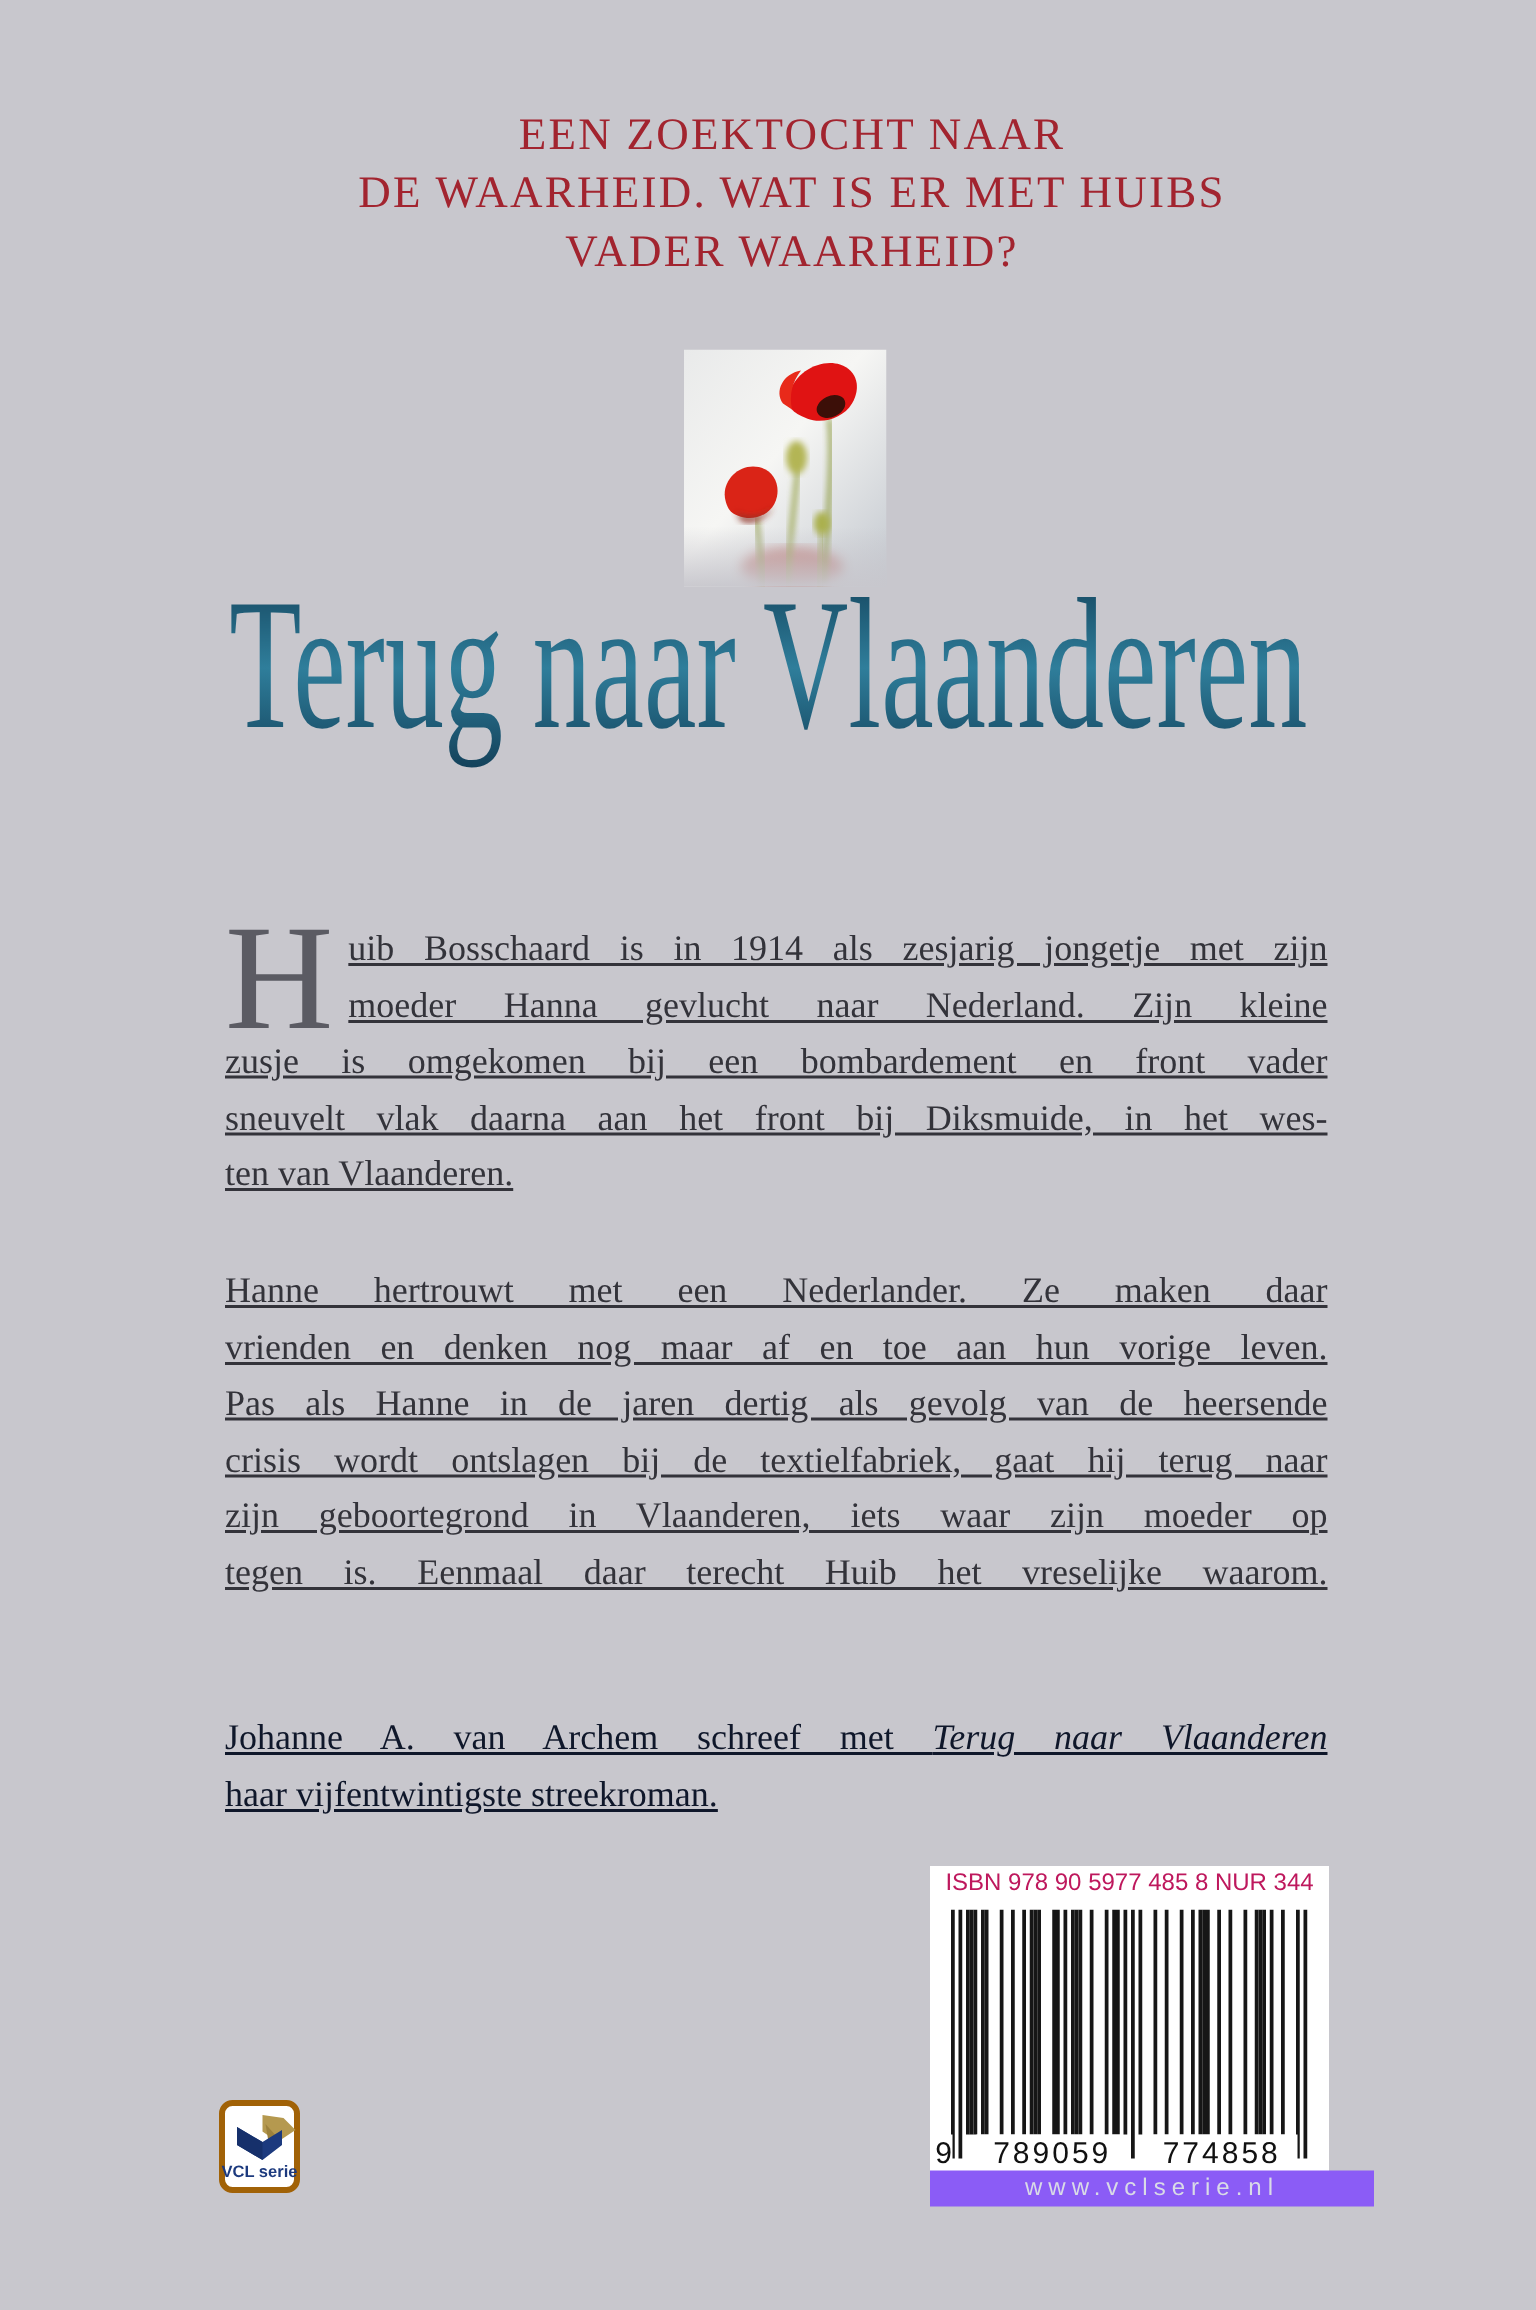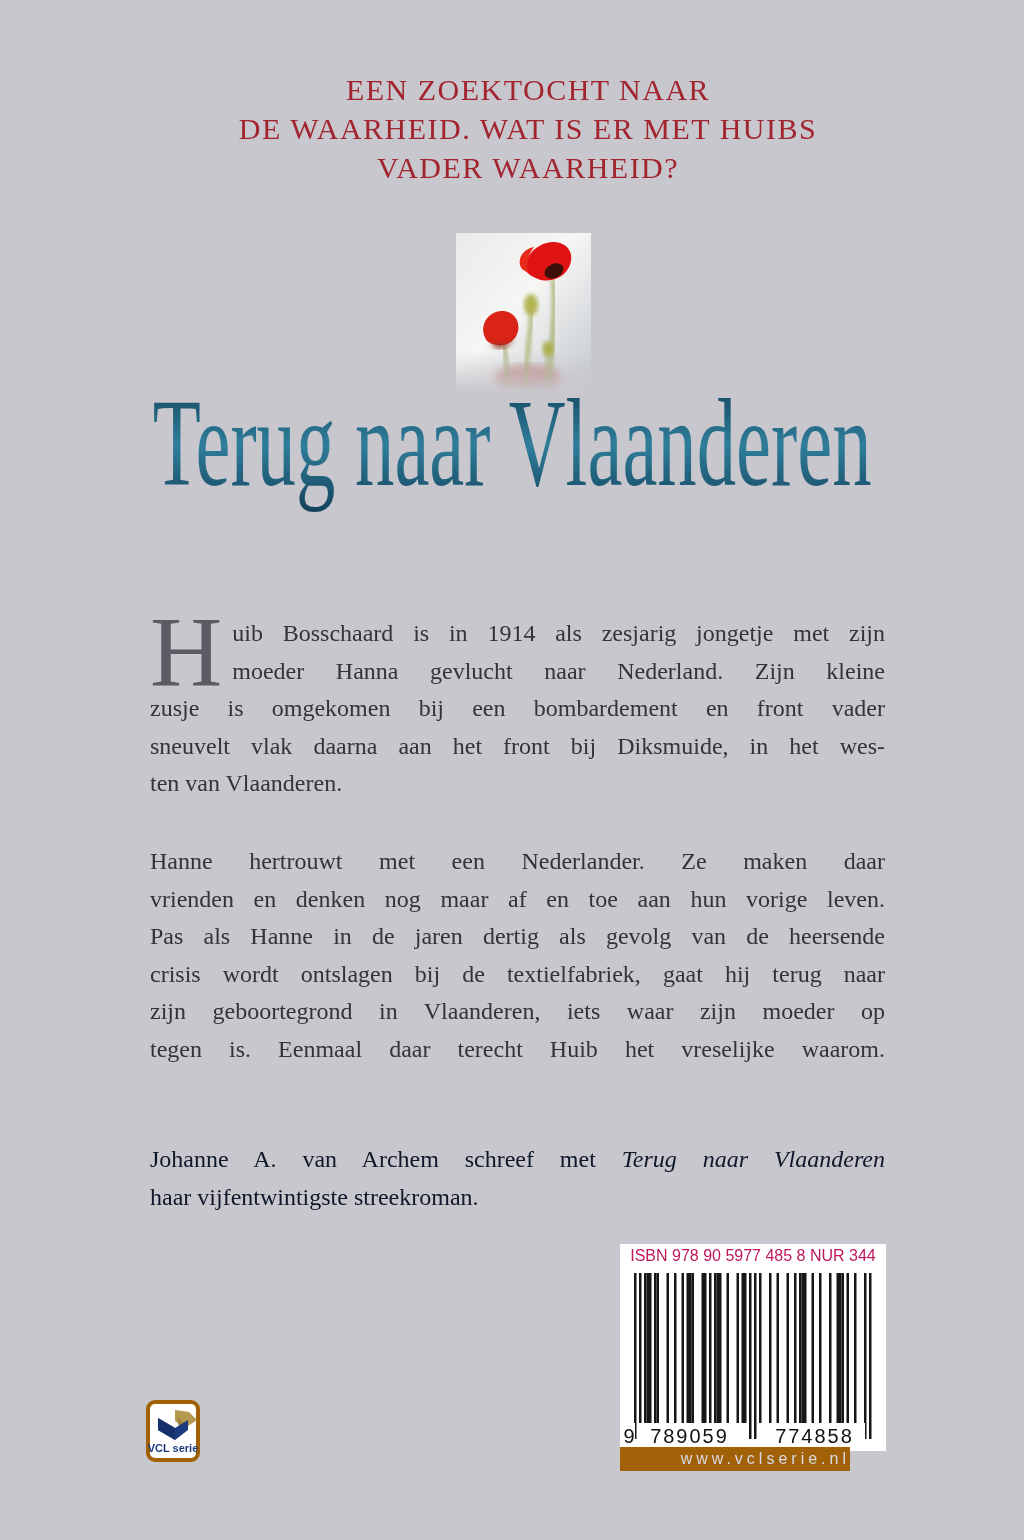--- a/index.html
+++ b/index.html
@@ -51,20 +51,21 @@
 
   
   .bodyblock { position: absolute; left: 150px; width: 735px; color: #33333a; }
   .jline {
     font-size: 24px;
     line-height: 37.6px;
     height: 37.6px;
     text-align: justify;
     text-align-last: justify;
     overflow: visible;
+    text-decoration: underline;
   }
   .jline.last { text-align-last: left; }
   .dropcap {
     float: left;
     font-size: 100px;
     line-height: 78px;
     height: 76px;
     color: #5b5b63;
     margin: -2px 10px 0 0;
   }
@@ -92,28 +93,28 @@
   #barcode-svg { position: absolute; left: 11px; top: 0; }
   .bc-digit {
     position: absolute;
     top: 150px; height: 26px;
     background: #ffffff;
     font-size: 20px; color: #111;
     letter-spacing: 2px;
     text-align: center; line-height: 26px;
   }
   .bc-d0 { left: 0px;  width: 12px; letter-spacing: 0; }
-  .bc-d1 { left: 16px; width: 101px; }
+  .bc-d1 { left: 28px; width: 101px; }
   .bc-d2 { left: 141px; width: 101px; }
   .web-bar {
     position: absolute;
     left: 620px; top: 1447px;
-    width: 230px; height: 24px;
-    background: #a16207;
-    display: flex; align-items: center; justify-content: flex-end;
+    width: 296px; height: 24px;
+    background: #8b5cf6;
+    display: flex; align-items: center; justify-content: center;
     font-family: "Liberation Sans", sans-serif;
     font-size: 16px; letter-spacing: 4px;
     color: #d9dbe6;
   }
 
   
   .vcl-logo {
     position: absolute;
     left: 146px; top: 1400px;
     width: 54px; height: 62px;

